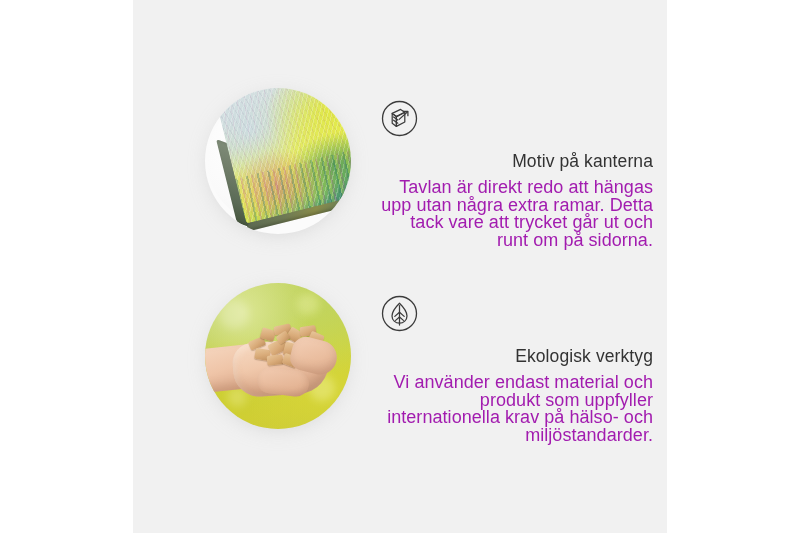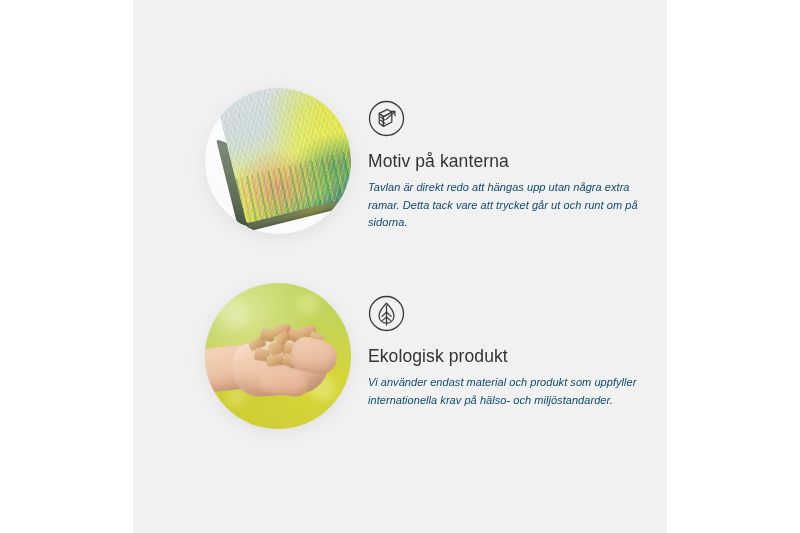--- a/index.html
+++ b/index.html
@@ -248,47 +248,47 @@
   .c10 { left: 62px; top: 8px;  width: 14px; height: 12px; transform: rotate(24deg); }
   .c11 { left: 20px; top: 30px; width: 16px; height: 10px; transform: rotate(-6deg); }
   .c12 { left: 36px; top: 30px; width: 15px; height: 11px; transform: rotate(20deg); }
   .c13 { left: 50px; top: 27px; width: 17px; height: 11px; transform: rotate(-14deg); }
   .c14 { left: 63px; top: 20px; width: 13px; height: 10px; transform: rotate(8deg); }
   .c15 { left: 30px; top: 8px;  width: 12px; height: 9px;  transform: rotate(-34deg); }
 
   
   .content {
     position: absolute;
-    left: 235px;
+    left: 248px;
     top: 30px;
     width: 272px;
+    text-align: right;
   }
 
   .icon-circle {
     width: 37px;
     height: 37px;
     margin-bottom: 14px;
   }
   .icon-circle svg { display: block; }
 
   .title {
     margin: 0 0 7px 0;
     font-size: 17.5px;
     line-height: 21px;
     font-weight: 400;
     color: #333333;
     letter-spacing: .1px;
   }
   .desc {
     margin: 0;
-    font-size: 11px;
+    font-size: 18px;
     line-height: 17.5px;
-    color: #0c4a6e;
+    color: #a21caf;
     letter-spacing: .05px;
-    font-style: italic;
   }
 </style>
 </head>
 <body>
 
 <div class="page">
   <div class="panel">
 
     <div class="feature feature-1">
 
@@ -367,19 +367,19 @@
             <g stroke="#3b3b3b" stroke-width="1.25" stroke-linecap="round" stroke-linejoin="round" fill="none">
               <path d="M18.5 8.2 C23.4 13.0 26.0 17.4 26.0 21.0 C26.0 25.1 22.6 28.2 18.5 28.2 C14.4 28.2 11.0 25.1 11.0 21.0 C11.0 17.4 13.6 13.0 18.5 8.2 Z"></path>
               <path d="M18.5 10.6 L18.5 30.0"></path>
               <path d="M18.5 17.2 L13.8 21.4"></path>
               <path d="M18.5 17.2 L23.2 21.4"></path>
               <path d="M18.5 22.0 L14.6 25.4"></path>
               <path d="M18.5 22.0 L22.4 25.4"></path>
             </g>
           </svg>
         </div>
-        <h2 class="title">Ekologisk produkt</h2>
+        <h2 class="title">Ekologisk verktyg</h2>
         <p class="desc">Vi använder endast material och produkt som uppfyller internationella krav på hälso- och miljöstandarder.</p>
       </div>
     </div>
 
   </div>
 </div>
 
 </body></html>

